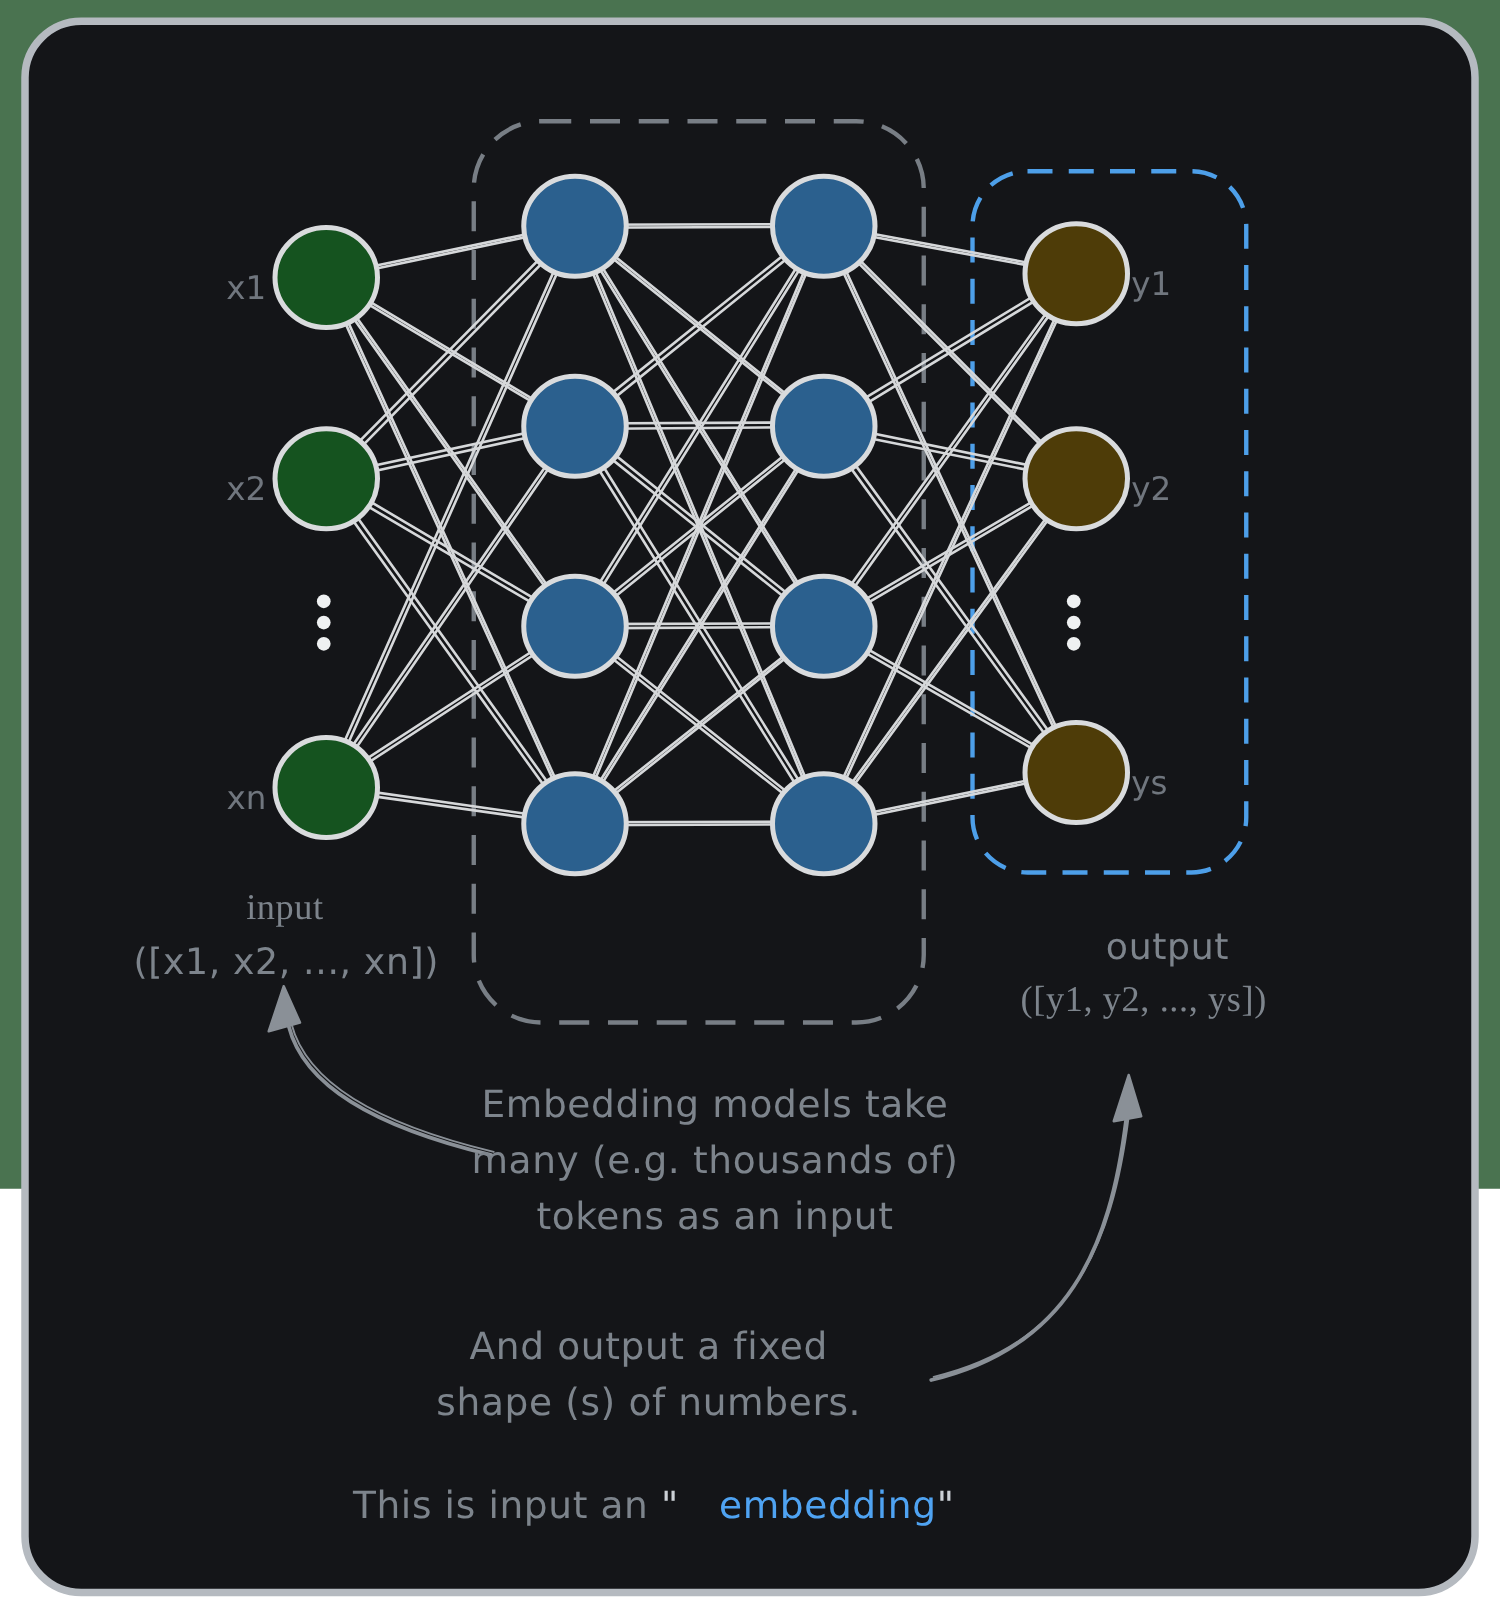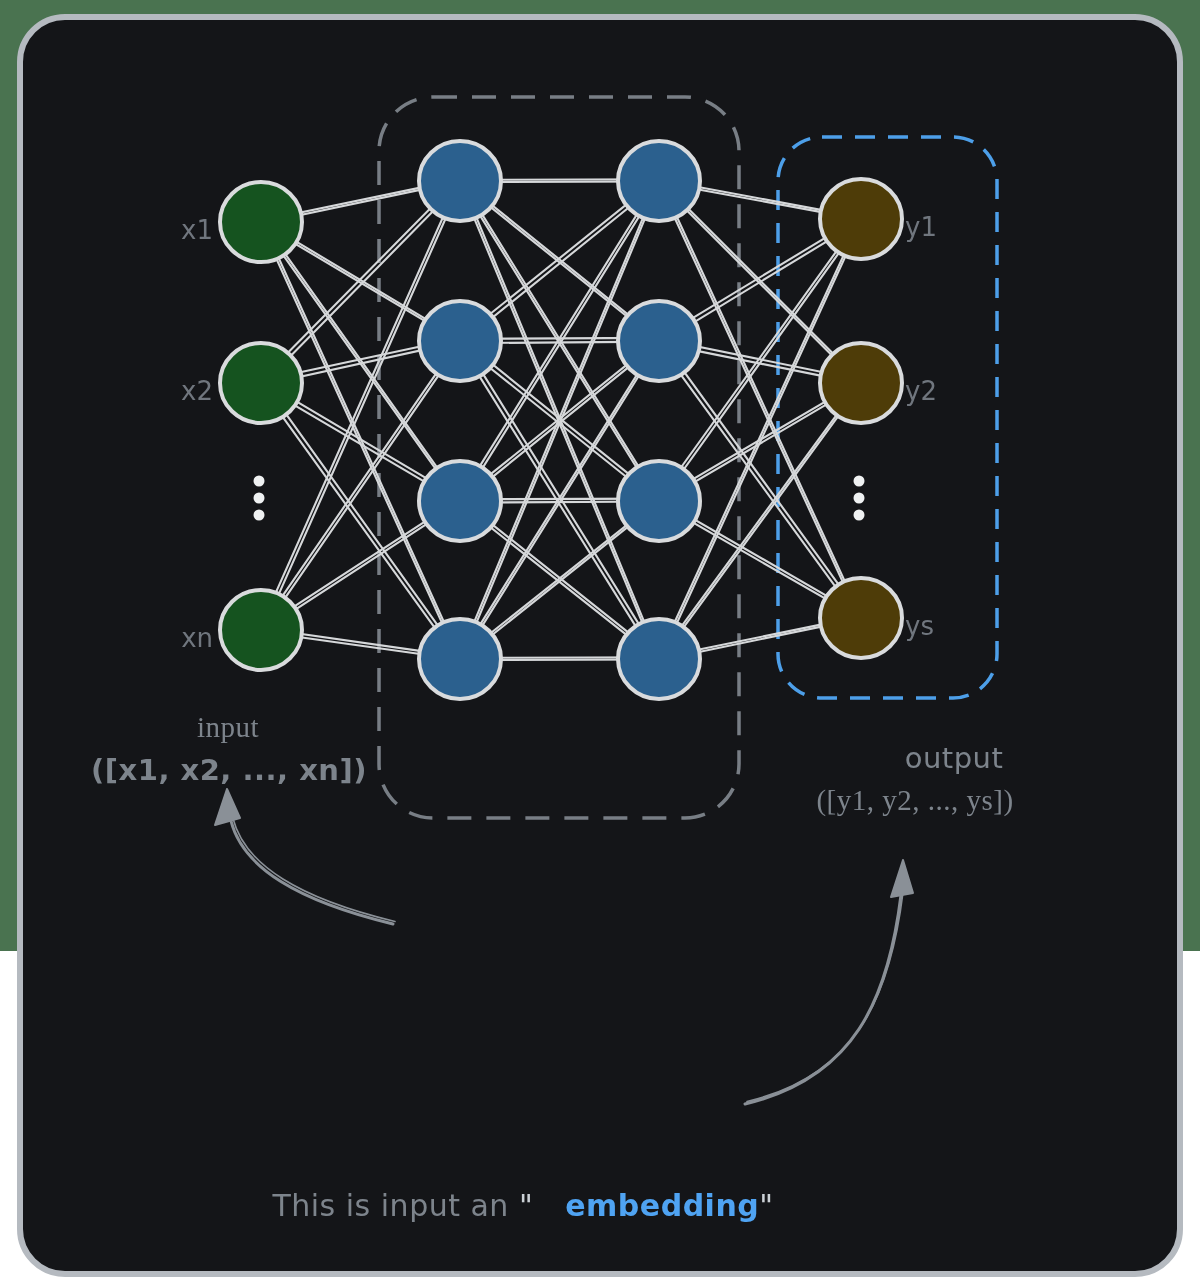--- a/index.html
+++ b/index.html
@@ -9,21 +9,21 @@
   .panel{position:absolute;left:17px;top:14px;width:1154px;height:1251px;
          background:var(--panel-bg,#141518);border:6px solid var(--panel-border,#b5bac0);
          border-radius:48px;}
   #net{position:absolute;left:0;top:0;width:1200px;height:1280px;}
   .cap{position:absolute;transform:translate(-50%,-50%);color:var(--text-gray,#7d848c);
        font-size:29px;line-height:43px;letter-spacing:0.5px;white-space:pre-line;
        text-align:center;font-family:"DejaVu Sans",sans-serif;}
   .note{font-size:30px;line-height:45px;}
   .conclusion{font-size:30px;white-space:nowrap;}
   .q{color:var(--quote-gray,#ccd1d6);}
-  .blue{color:var(--embedding-blue,#4fa3f2);font-weight:bold;margin-left:32px;}
+  .blue{color:var(--embedding-blue,#4fa3f2);font-weight:normal;margin-left:32px;}
 </style>
 </head>
 <body>
 
 <div id="stage">
   <div class="panel"></div>
 
   <svg id="net" viewBox="0 0 1200 1280">
       <rect x="379" y="97" width="360" height="721" rx="54" fill="none" stroke="#787e85" stroke-width="3.5" stroke-dasharray="24 15"></rect>
       <rect x="778" y="137" width="219" height="561" rx="44" fill="none" stroke="#4d9fe9" stroke-width="3.5" stroke-dasharray="20 13"></rect>
@@ -135,21 +135,26 @@
       <ellipse cx="861" cy="383" rx="41" ry="40" fill="#4e3c08" stroke="#d9dbdd" stroke-width="4"></ellipse>
       <text x="905" y="400" fill="#70767e" font-size="26" font-family="&quot;DejaVu Sans&quot;, sans-serif" text-anchor="start">y2</text>
       <ellipse cx="861" cy="618" rx="41" ry="40" fill="#4e3c08" stroke="#d9dbdd" stroke-width="4"></ellipse>
       <text x="905" y="635" fill="#70767e" font-size="26" font-family="&quot;DejaVu Sans&quot;, sans-serif" text-anchor="start">ys</text>
       <circle cx="859" cy="481" r="5.5" fill="#eff1f2"></circle>
       <circle cx="859" cy="498" r="5.5" fill="#eff1f2"></circle>
       <circle cx="859" cy="515" r="5.5" fill="#eff1f2"></circle>
     </svg>
 
   <div class="cap" style="left:228px;top:727px;font-family:Liberation Serif, serif;">input</div>
-  <div class="cap" style="left:229px;top:770px;font-weight:bold;">([x1, x2, ..., xn])</div>
-  <div class="cap" style="left:954px;top:758px;">output</div>
+  <div class="cap" style="left:229px;top:770px;">([x1, x2, ..., xn])</div>
+  <div class="cap" style="left:934px;top:758px;">output</div>
   <div class="cap" style="left:915px;top:800px;font-family:Liberation Serif, serif;">([y1, y2, ..., ys])</div>
 
+  <div class="cap note" style="left:572px;top:929px;">Embedding models take
+many (e.g. thousands of)
+tokens as an input</div>
+  <div class="cap note" style="left:519px;top:1100px;">And output a fixed
+shape (s) of numbers.</div>
 
   <div class="cap conclusion" style="left:523px;top:1205px;">
     <span>This is input an </span><span class="q">"</span><span class="blue">embedding</span><span class="q">"</span>
   </div>
 </div>
 
 </body></html>

